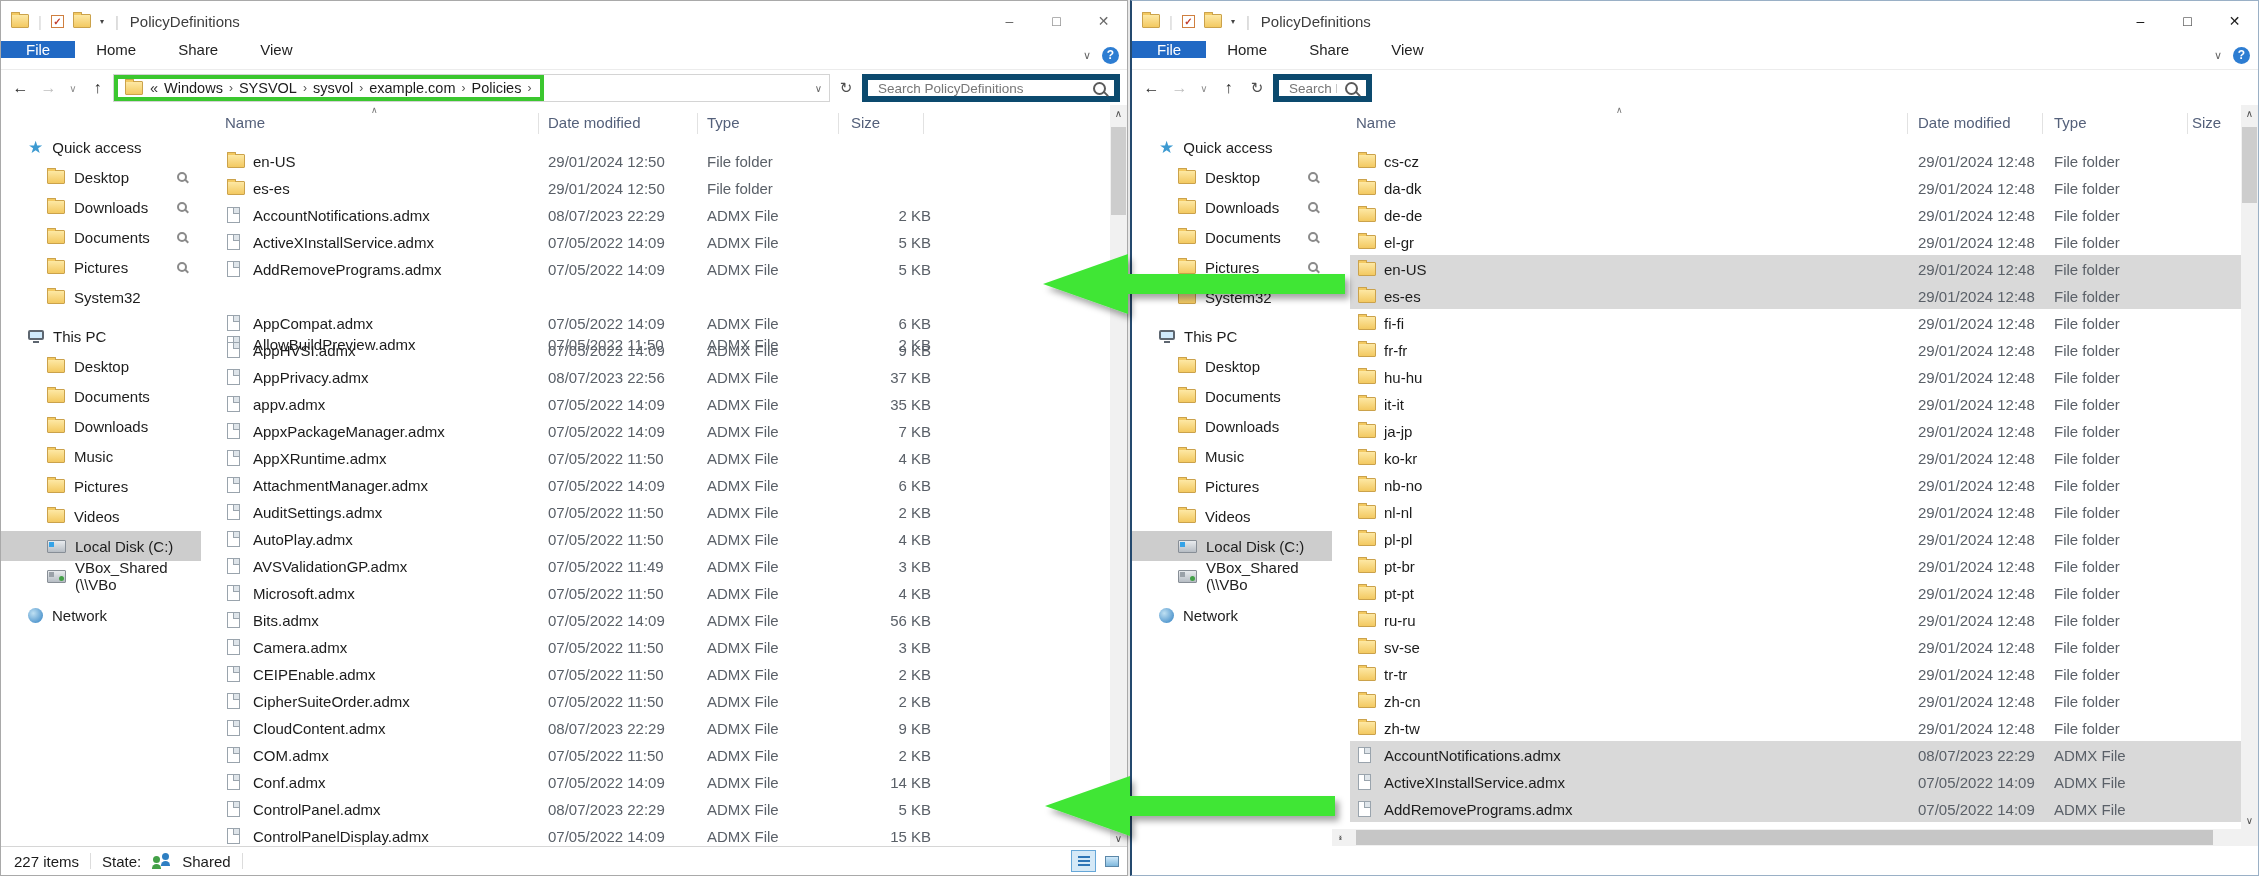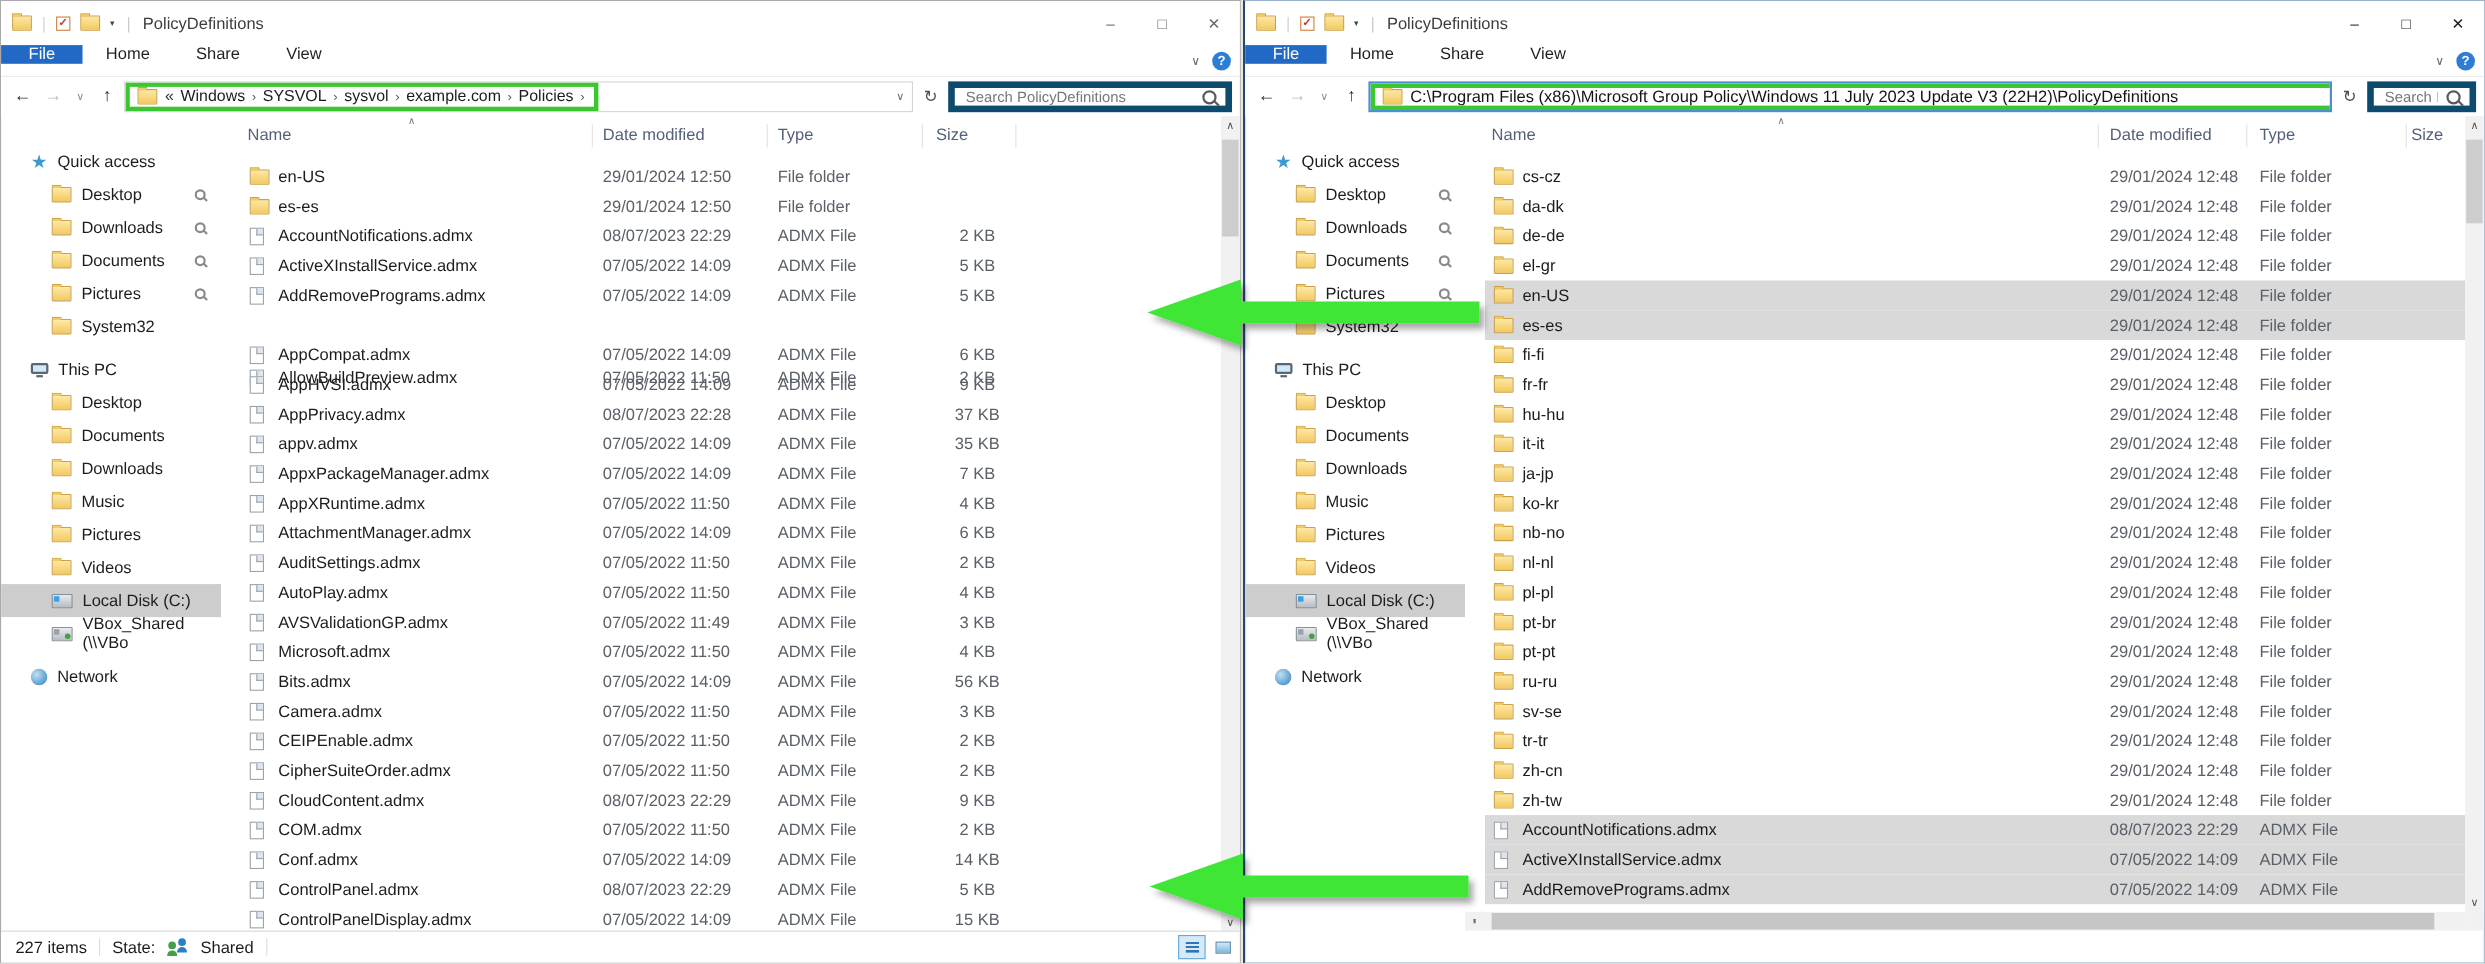--- a/index.html
+++ b/index.html
@@ -100,21 +100,21 @@
   #win-left .sort-caret{left:170px;} #win-right .sort-caret{left:284px;}
   .hdr-div{position:absolute;top:8px;width:1px;height:21px;background:#e2e2e2;}
 
   .rows{position:absolute;top:36px;left:0;right:17px;bottom:0;}
   .row{position:absolute;left:0;right:0;height:27px;}
   .row.selected::before{content:'';position:absolute;left:18px;right:0;top:0;bottom:0;background:var(--selection,#d9d9d9);}
   .row span{position:absolute;top:50%;transform:translateY(-50%);white-space:nowrap;}
   .c-icon{left:26px;} .c-name{left:52px;font-size:15px;color:#1c1c1c;}
   .c-date,.c-type,.c-size{font-size:15px;color:#5a6068;}
   #win-left .c-date{left:347px;} #win-left .c-type{left:506px;}
-  #win-left .c-size{left:645px;width:85px;text-align:center;transform:translateY(-50%);}
+  #win-left .c-size{left:645px;width:85px;text-align:right;transform:translateY(-50%);}
   #win-right .c-date{left:586px;} #win-right .c-type{left:722px;}
   .file-glyph{width:13px;height:16px;box-sizing:border-box;background:#fff;border:1px solid #9aa4ad;position:relative;}
   .file-glyph::before{content:'';position:absolute;top:0;right:0;width:5px;height:5px;background:#dfe5ea;
     border-left:1px solid #9aa4ad;border-bottom:1px solid #9aa4ad;}
 
   
   .vscroll{position:absolute;top:0;right:0;bottom:0;width:17px;background:#f1f1f1;}
   .scroll-arrow{position:absolute;left:0;width:17px;height:17px;font-size:10px;color:#505050;
     display:flex;align-items:center;justify-content:center;}
   .sa-top{top:0;} .sa-bottom{bottom:0;}
@@ -348,21 +348,21 @@
           <div class="row" style="top: 195px;">
             <span class="c-icon file-glyph"></span>
             <span class="c-name">AppHVSI.admx</span>
             <span class="c-date">07/05/2022 14:09</span>
             <span class="c-type">ADMX File</span>
             <span class="c-size">9 KB</span>
           </div>
           <div class="row" style="top: 222px;">
             <span class="c-icon file-glyph"></span>
             <span class="c-name">AppPrivacy.admx</span>
-            <span class="c-date">08/07/2023 22:28</span>
+            <span class="c-date">08/07/2023 22:56</span>
             <span class="c-type">ADMX File</span>
             <span class="c-size">37 KB</span>
           </div>
           <div class="row" style="top: 249px;">
             <span class="c-icon file-glyph"></span>
             <span class="c-name">appv.admx</span>
             <span class="c-date">07/05/2022 14:09</span>
             <span class="c-type">ADMX File</span>
             <span class="c-size">35 KB</span>
           </div>
@@ -540,27 +540,20 @@
     <div class="ribbon-right">
       <span class="ribbon-chevron">∨</span>
       <span class="help-icon">?</span>
     </div>
   </div>
   <div class="addrbar">
     <span class="nav-btn nav-back">←</span>
     <span class="nav-btn nav-fwd">→</span>
     <span class="nav-btn nav-drop">∨</span>
     <span class="nav-btn nav-up">↑</span>
-    <div class="addr-input">
-      <div class="green-box">
-        <span class="folder-glyph"></span>
-        <span class="path-text">C:\Program Files (x86)\Microsoft Group Policy\Windows 11 July 2023 Update V3 (22H2)\PolicyDefinitions</span>
-      </div>
-
-    </div>
     <span class="refresh-btn">↻</span>
     <div class="search-box">
       <input placeholder="Search Pol..." style="">
       <span class="mag-icon"></span>
     </div>
   </div>
   <div class="main">
     <div class="sidebar" id="sidebar-right">
         <div class="side-section">
           <div class="side-item root">

